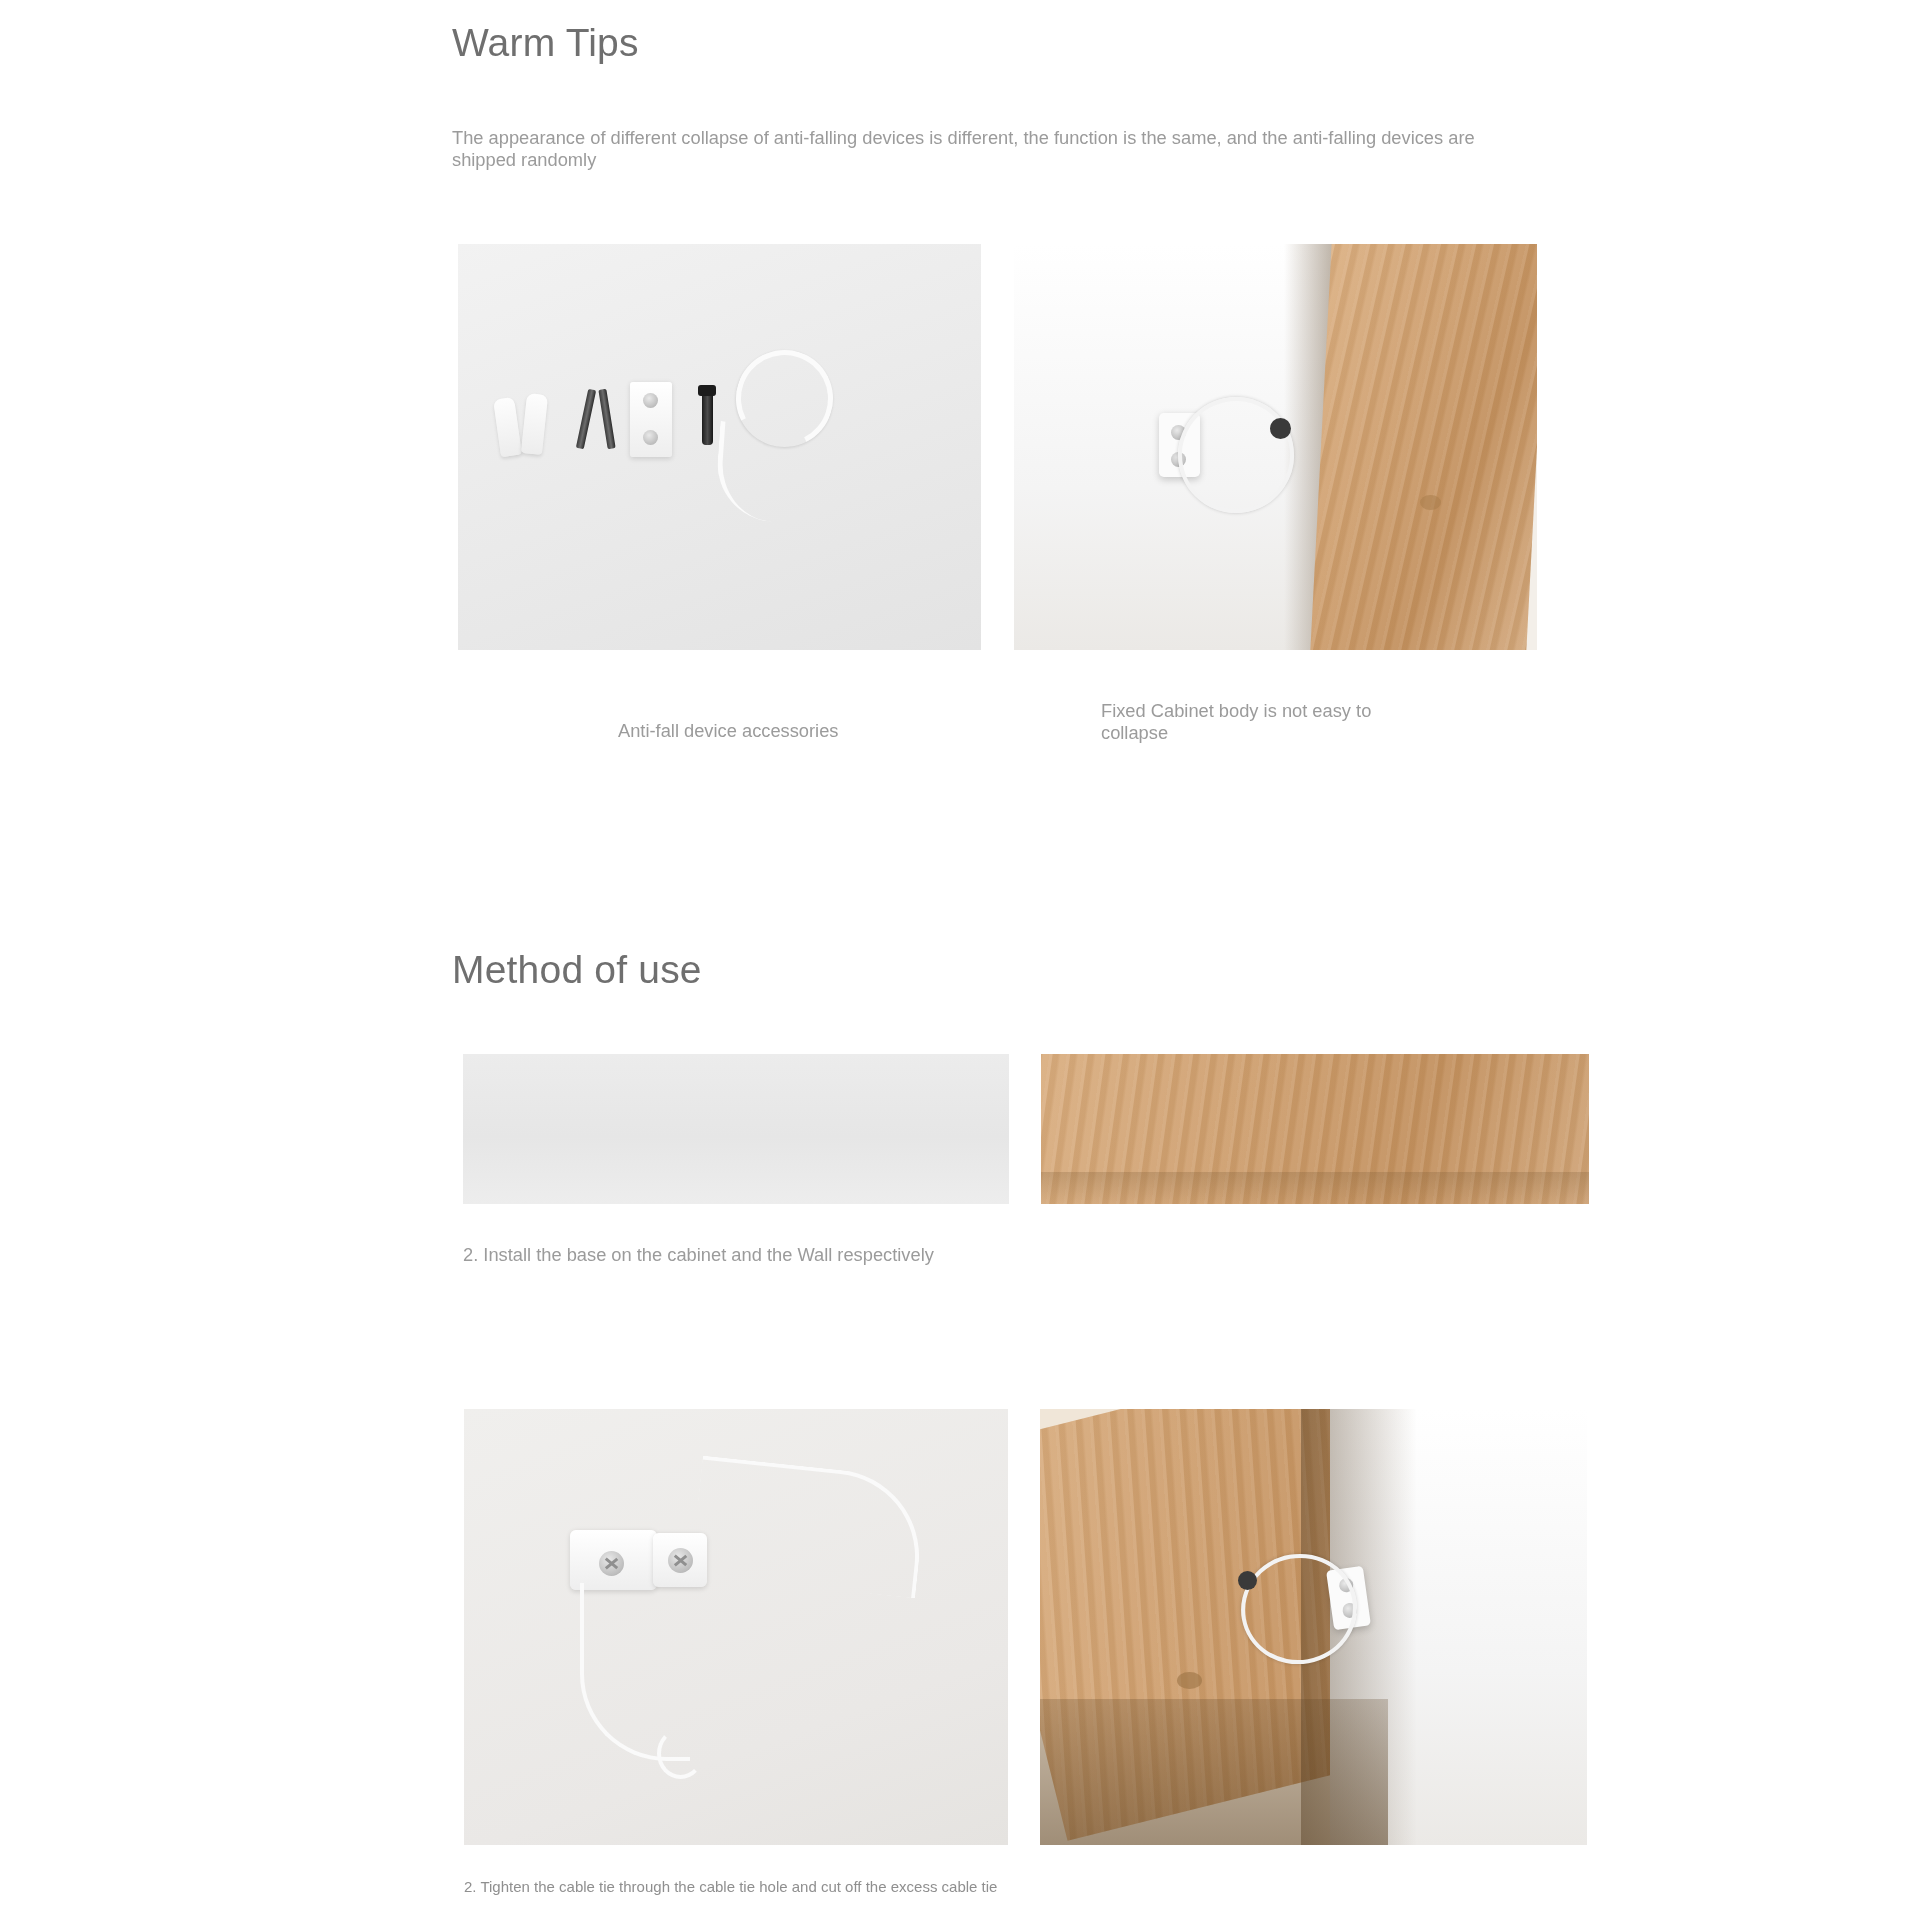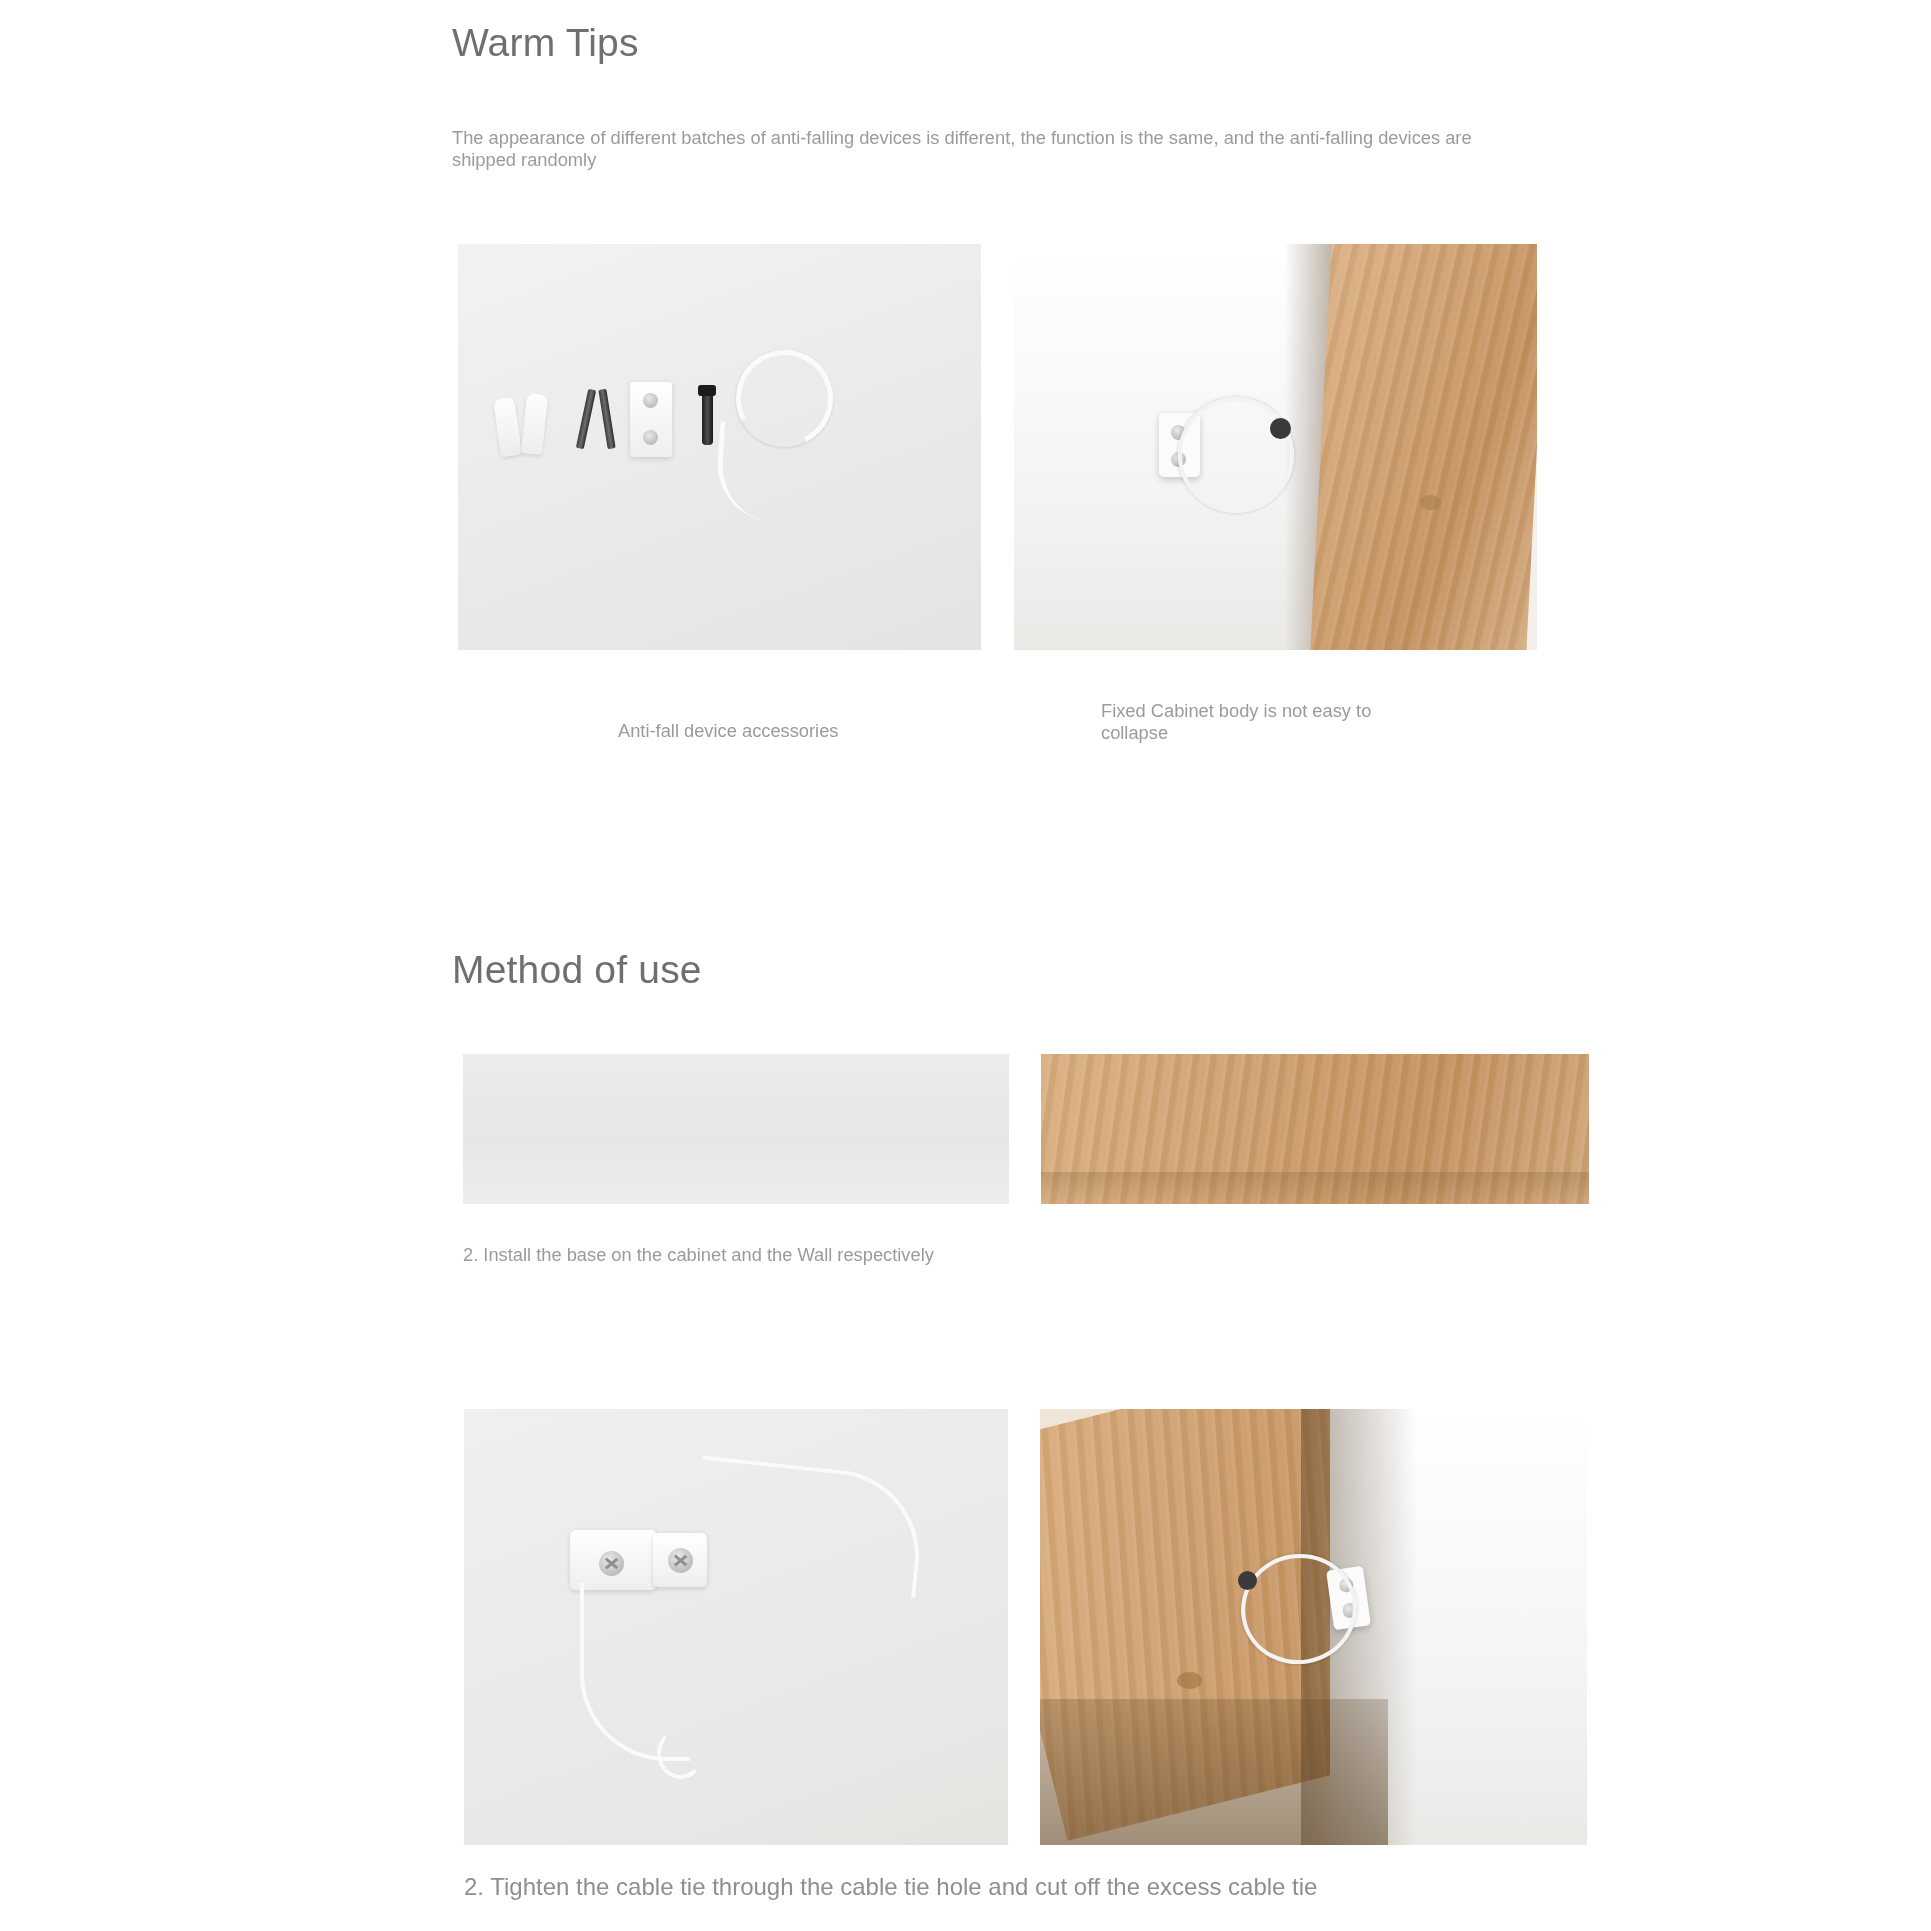--- a/index.html
+++ b/index.html
@@ -147,21 +147,21 @@
     left: 576px; top: 0;
     width: 547px; height: 436px;
     background: #f0e6d8;
     overflow: hidden;
   }
   .step2 {
     position: absolute;
     left: 464px;
     top: 1876px;
     width: 1062px;
-    font-size: 24px;
+    font-size: 15px;
     line-height: 22px;
     color: #8f8f8f;
   }
 
   
   .wood {
     position: absolute;
     background:
       repeating-linear-gradient(100deg,
         rgba(255,255,255,0.10) 0px,
@@ -214,21 +214,21 @@
 </style>
 </head>
 <body>
 
 <div class="page">
 
   <section class="section-warm">
 
     <h1 class="heading heading-warm">Warm Tips</h1>
 
-    <p class="warm-desc">The appearance of different batches of anti-falling devices is different, the function is the same, and the anti-falling devices are shipped randomly</p>
+    <p class="warm-desc">The appearance of different collapse of anti-falling devices is different, the function is the same, and the anti-falling devices are shipped randomly</p>
 
     <div class="img-row-top">
 
       <div class="photo photo-accessories">
 
         <div class="anchor" style="left:39px; top:154px; width:21px; height:58px; transform:rotate(-8deg);"></div>
         <div class="anchor" style="left:66px; top:150px; width:21px; height:60px; transform:rotate(6deg);"></div>
 
         <div class="screw" style="left:124px; top:145px; width:7.7px; height:60px; transform:rotate(12deg); background:linear-gradient(90deg,#3a3a3a,#6d6d6d,#2b2b2b);"></div>
         <div class="screw" style="left:145px; top:145px; width:7.7px; height:60px; transform:rotate(-9deg); background:linear-gradient(90deg,#3a3a3a,#6d6d6d,#2b2b2b);"></div>

